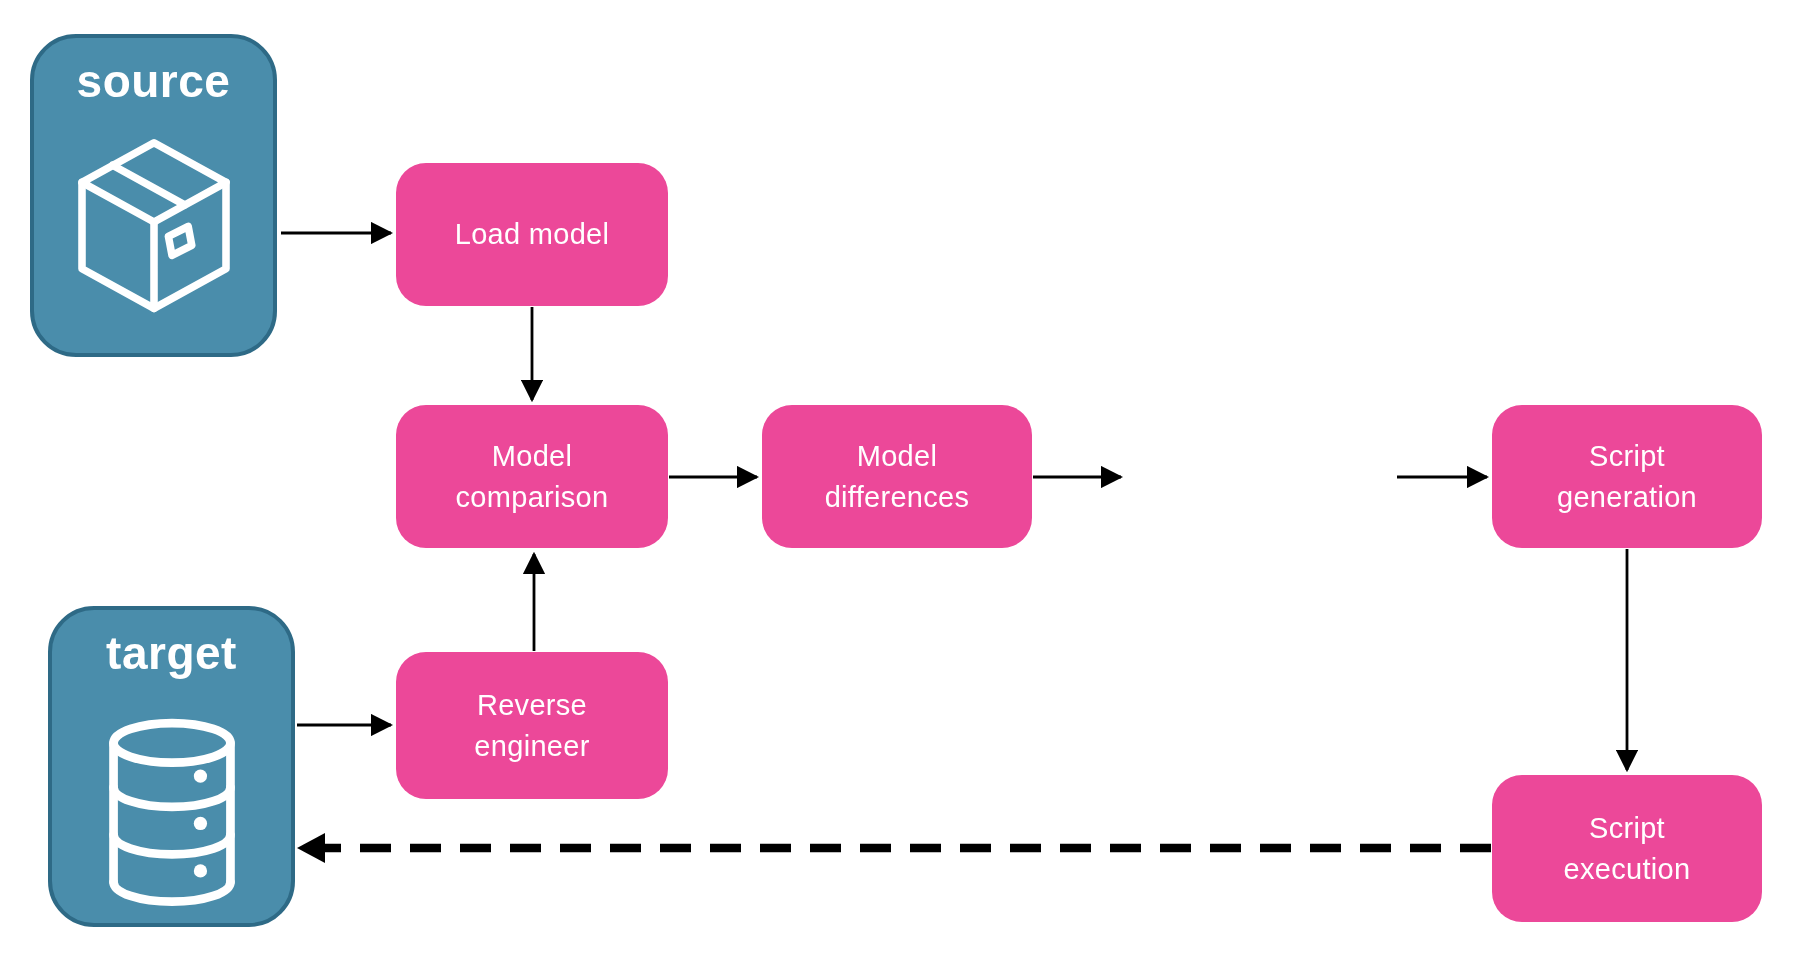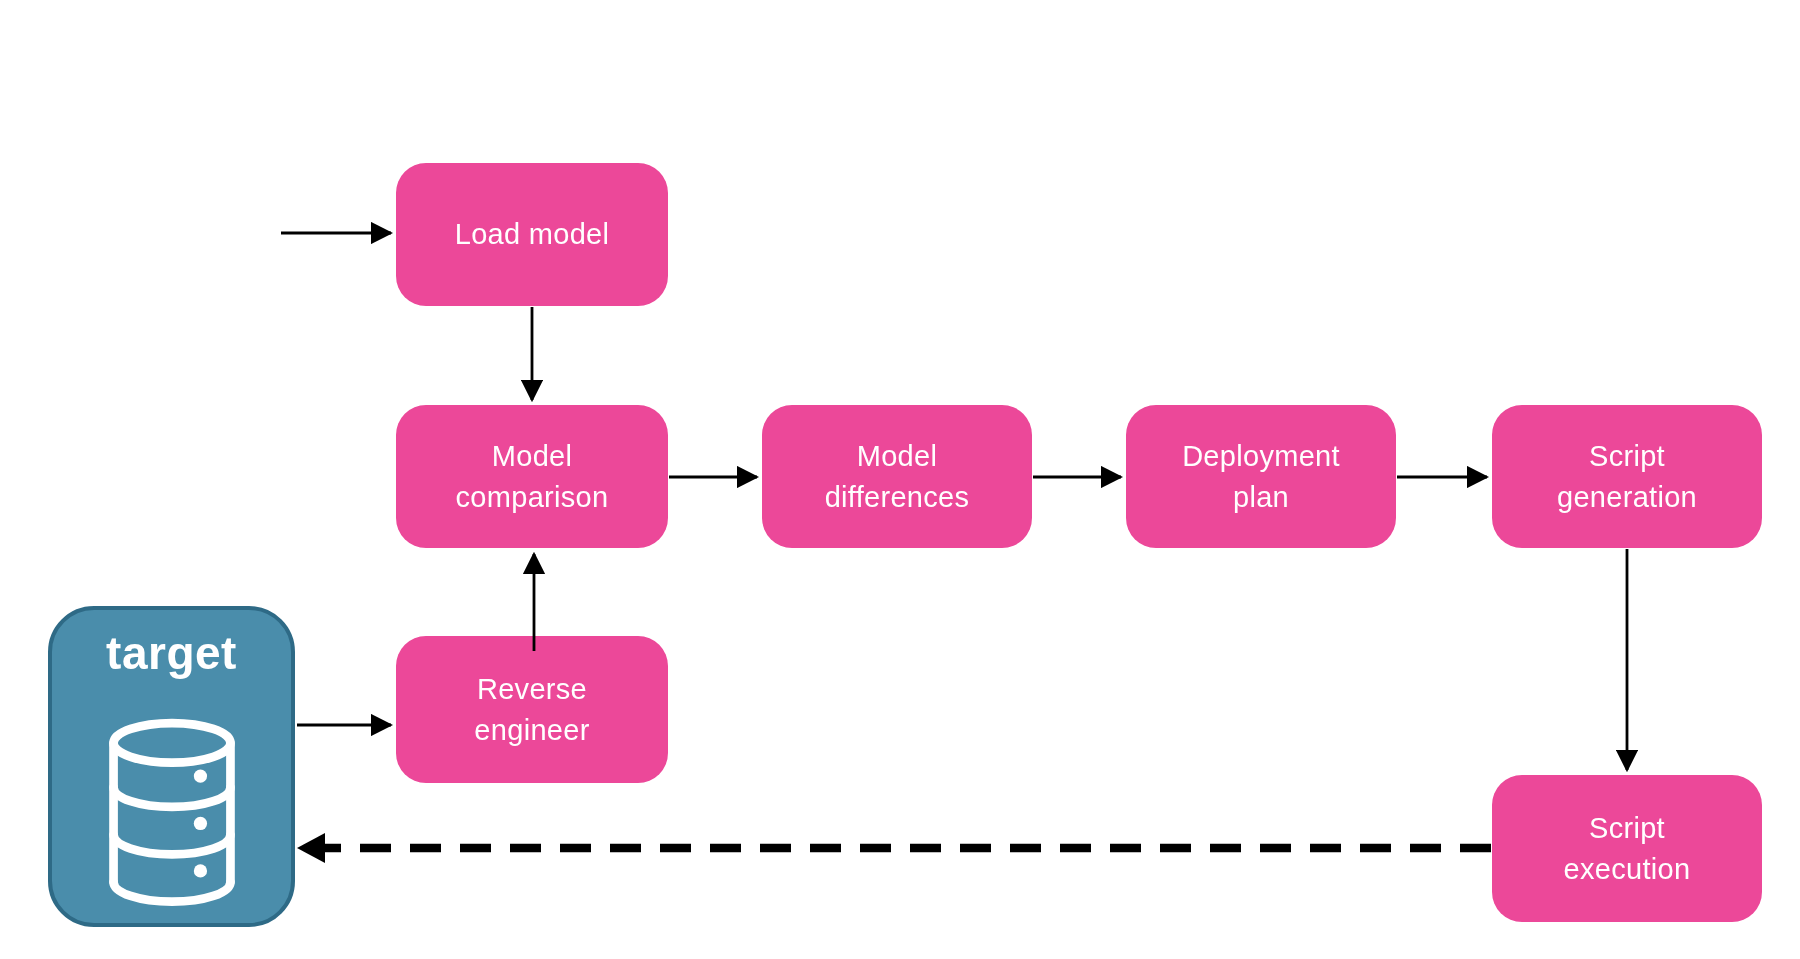--- a/index.html
+++ b/index.html
@@ -24,20 +24,37 @@
     font-weight:700; font-size:46px; margin-top:16px; letter-spacing:0.5px;
   }
   .endpoint .icn { flex:1; display:flex; align-items:center; justify-content:center; }
   .edges-layer { position:absolute; left:0; top:0; width:1800px; height:959px; pointer-events:none; }
 </style>
 </head>
 <body>
 
 <div class="stage">
 
+  <div class="endpoint" style="left:30px; top:34px; width:247px; height:323px;">
+    <div class="lbl">source</div>
+    <div class="icn">
+      <svg width="182" height="198" viewBox="0 0 100 110" fill="none" stroke="#ffffff" stroke-width="4.2" stroke-linejoin="round" stroke-linecap="round">
+
+        <polygon points="50,6 90,28 50,50 10,28"></polygon>
+
+        <polyline points="10,28 10,76 50,98 50,50"></polyline>
+
+        <polyline points="50,98 90,76 90,28"></polyline>
+
+        <line x1="27" y1="18.5" x2="67" y2="40.5"></line>
+
+        <polygon points="58,58 69,52.5 71,63 60,68.5"></polygon>
+      </svg>
+    </div>
+  </div>
 
   <div class="endpoint" style="left:48px; top:606px; width:247px; height:321px;gap:24px;">
     <div class="lbl">target</div>
     <div class="icn">
       <svg width="158" height="200" viewBox="0 0 100 124" fill="none" stroke="#ffffff" stroke-width="5.5" stroke-linecap="round">
         <ellipse cx="50" cy="17" rx="37" ry="12.5"></ellipse>
         <line x1="13" y1="17" x2="13" y2="105"></line>
         <line x1="87" y1="17" x2="87" y2="105"></line>
         <path d="M13 45 C13 52 29.5 57.5 50 57.5 C70.5 57.5 87 52 87 45"></path>
         <path d="M13 75 C13 82 29.5 87.5 50 87.5 C70.5 87.5 87 82 87 75"></path>
@@ -50,27 +67,25 @@
   </div>
 
   <div class="proc" style="left:396px; top:163px; width:272px; height:143px;">Load model</div>
 
   <div class="proc" style="left:396px; top:405px; width:272px; height:143px;">Model
 comparison</div>
 
   <div class="proc" style="left:762px; top:405px; width:270px; height:143px;">Model
 differences</div>
 
-  <div class="proc" style="left:1126px; top:405px; width:270px; height:143px;">Deployment
-plan</div>
 
   <div class="proc" style="left:1492px; top:405px; width:270px; height:143px;">Script
 generation</div>
 
-  <div class="proc" style="left:396px; top:636px; width:272px; height:147px;">Reverse
+  <div class="proc" style="left:396px; top:652px; width:272px; height:147px;">Reverse
 engineer</div>
 
   <div class="proc" style="left:1492px; top:775px; width:270px; height:147px;">Script
 execution</div>
 
   <svg class="edges-layer" width="1800" height="959" viewBox="0 0 1800 959">
     <defs>
       <marker id="ah" viewBox="0 0 10 10" refX="9" refY="5" markerWidth="8" markerHeight="8" orient="auto-start-reverse">
         <path d="M0 0 L10 5 L0 10 z" fill="#000000"></path>
       </marker>

